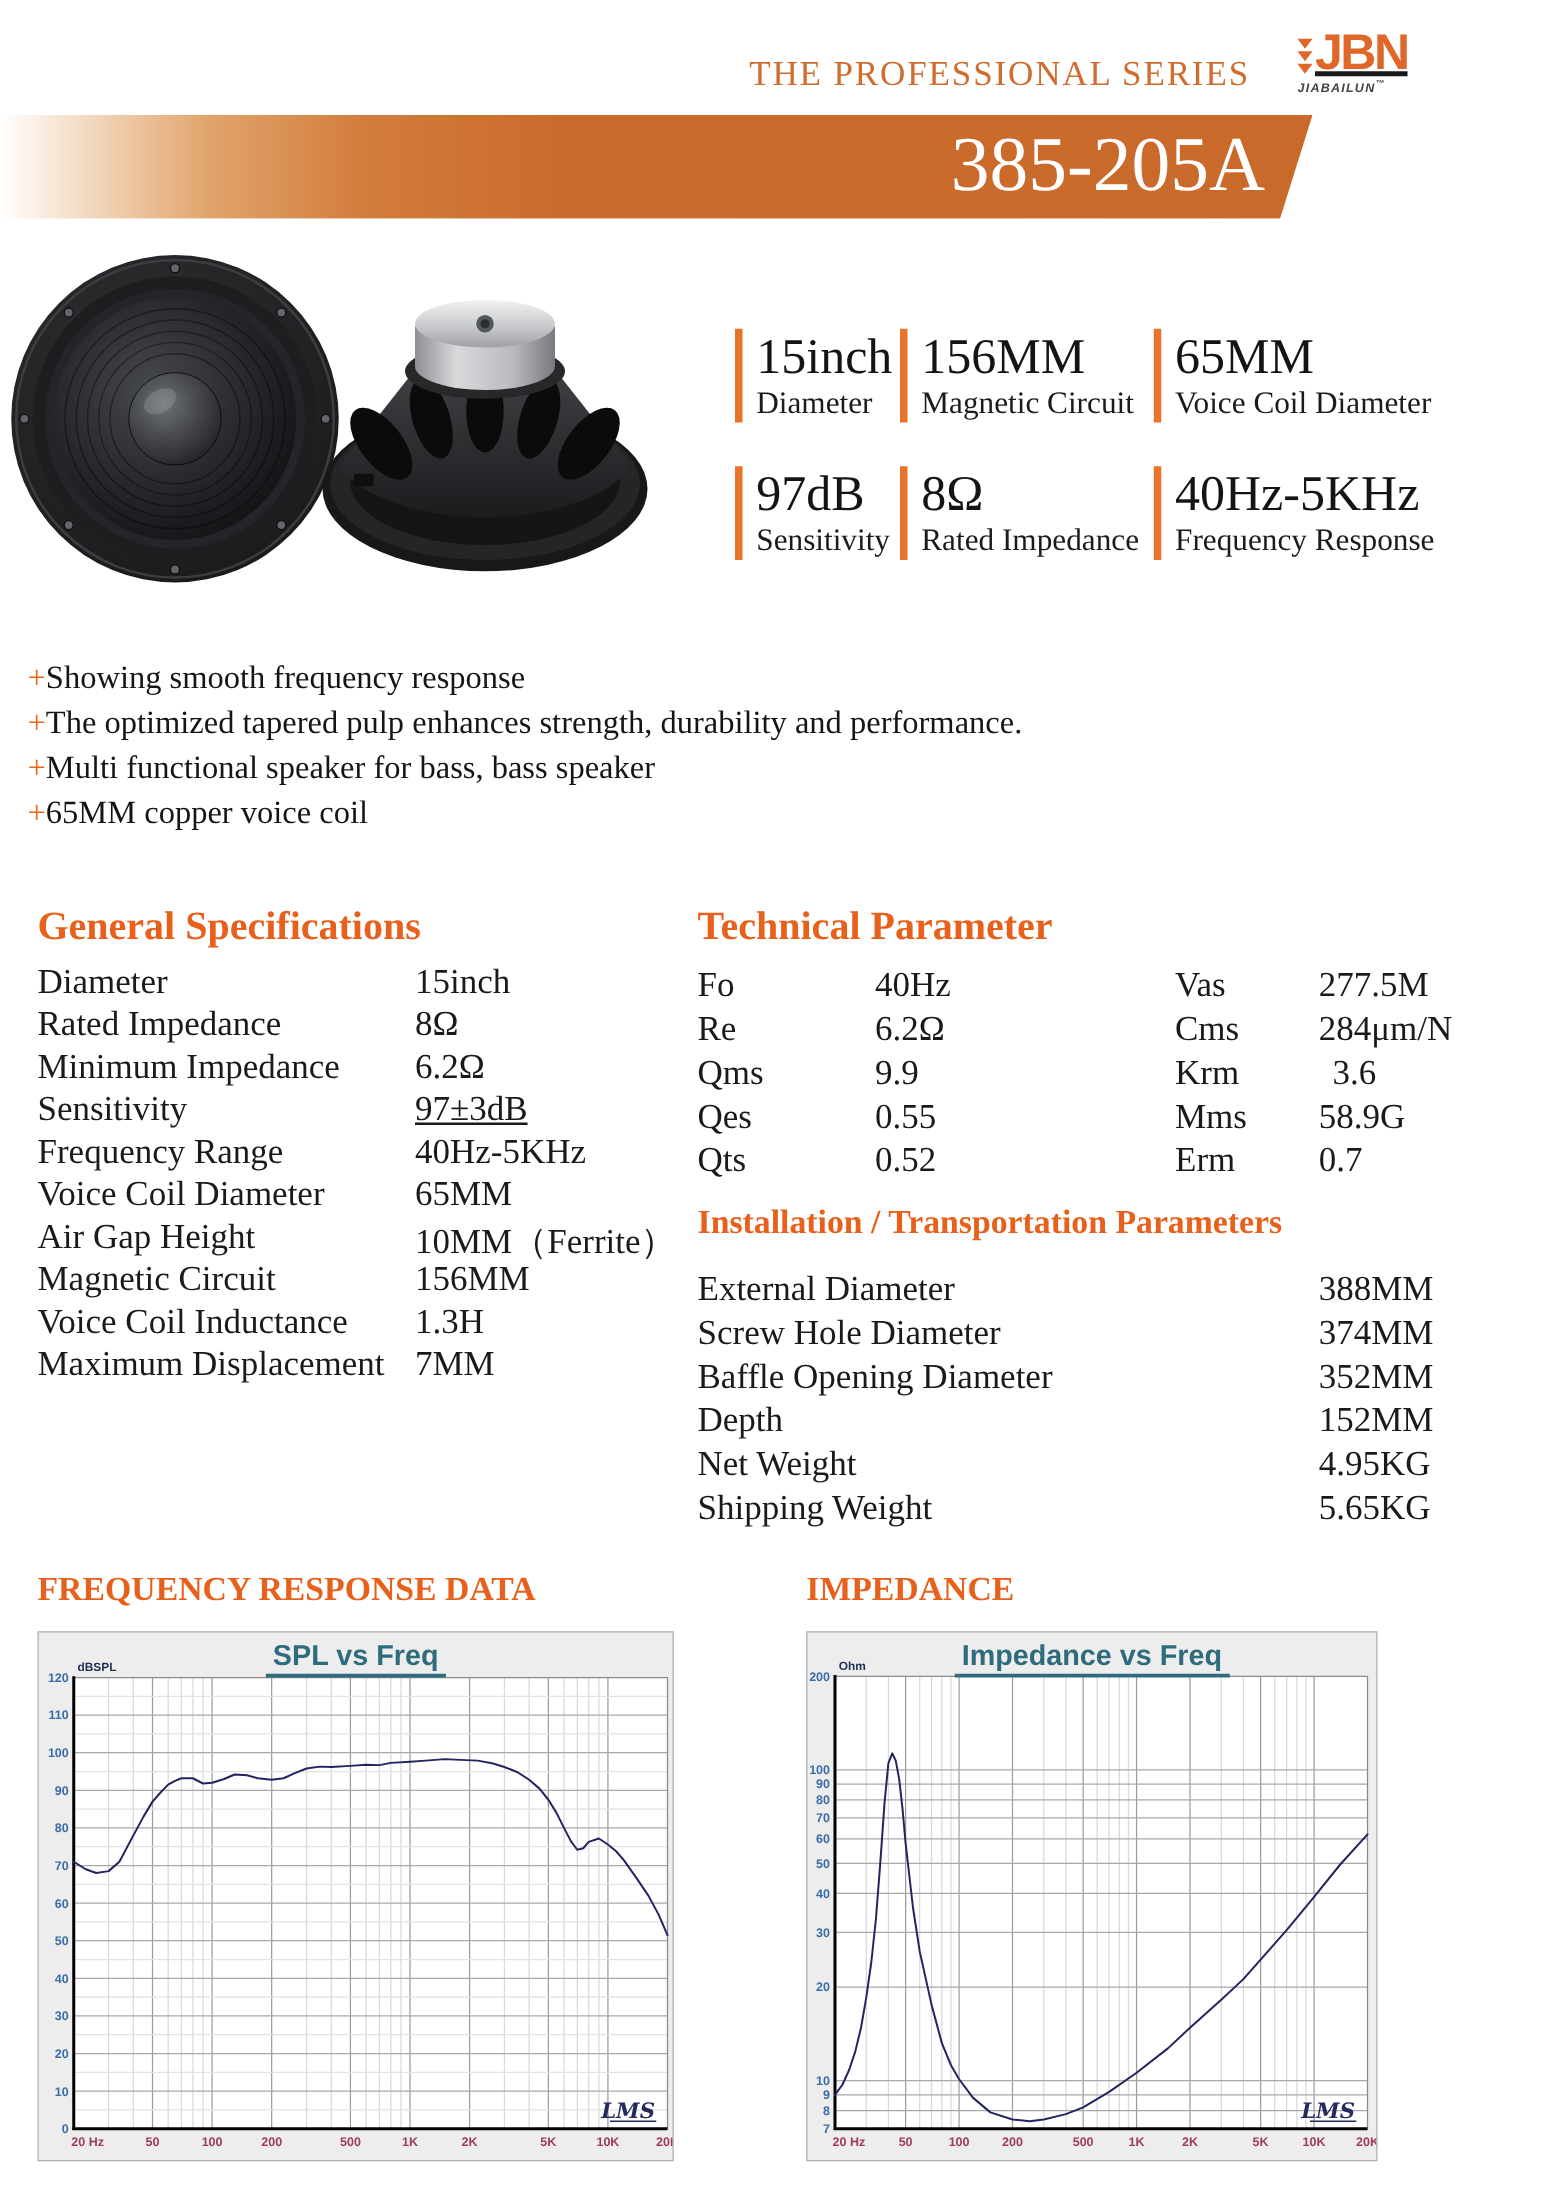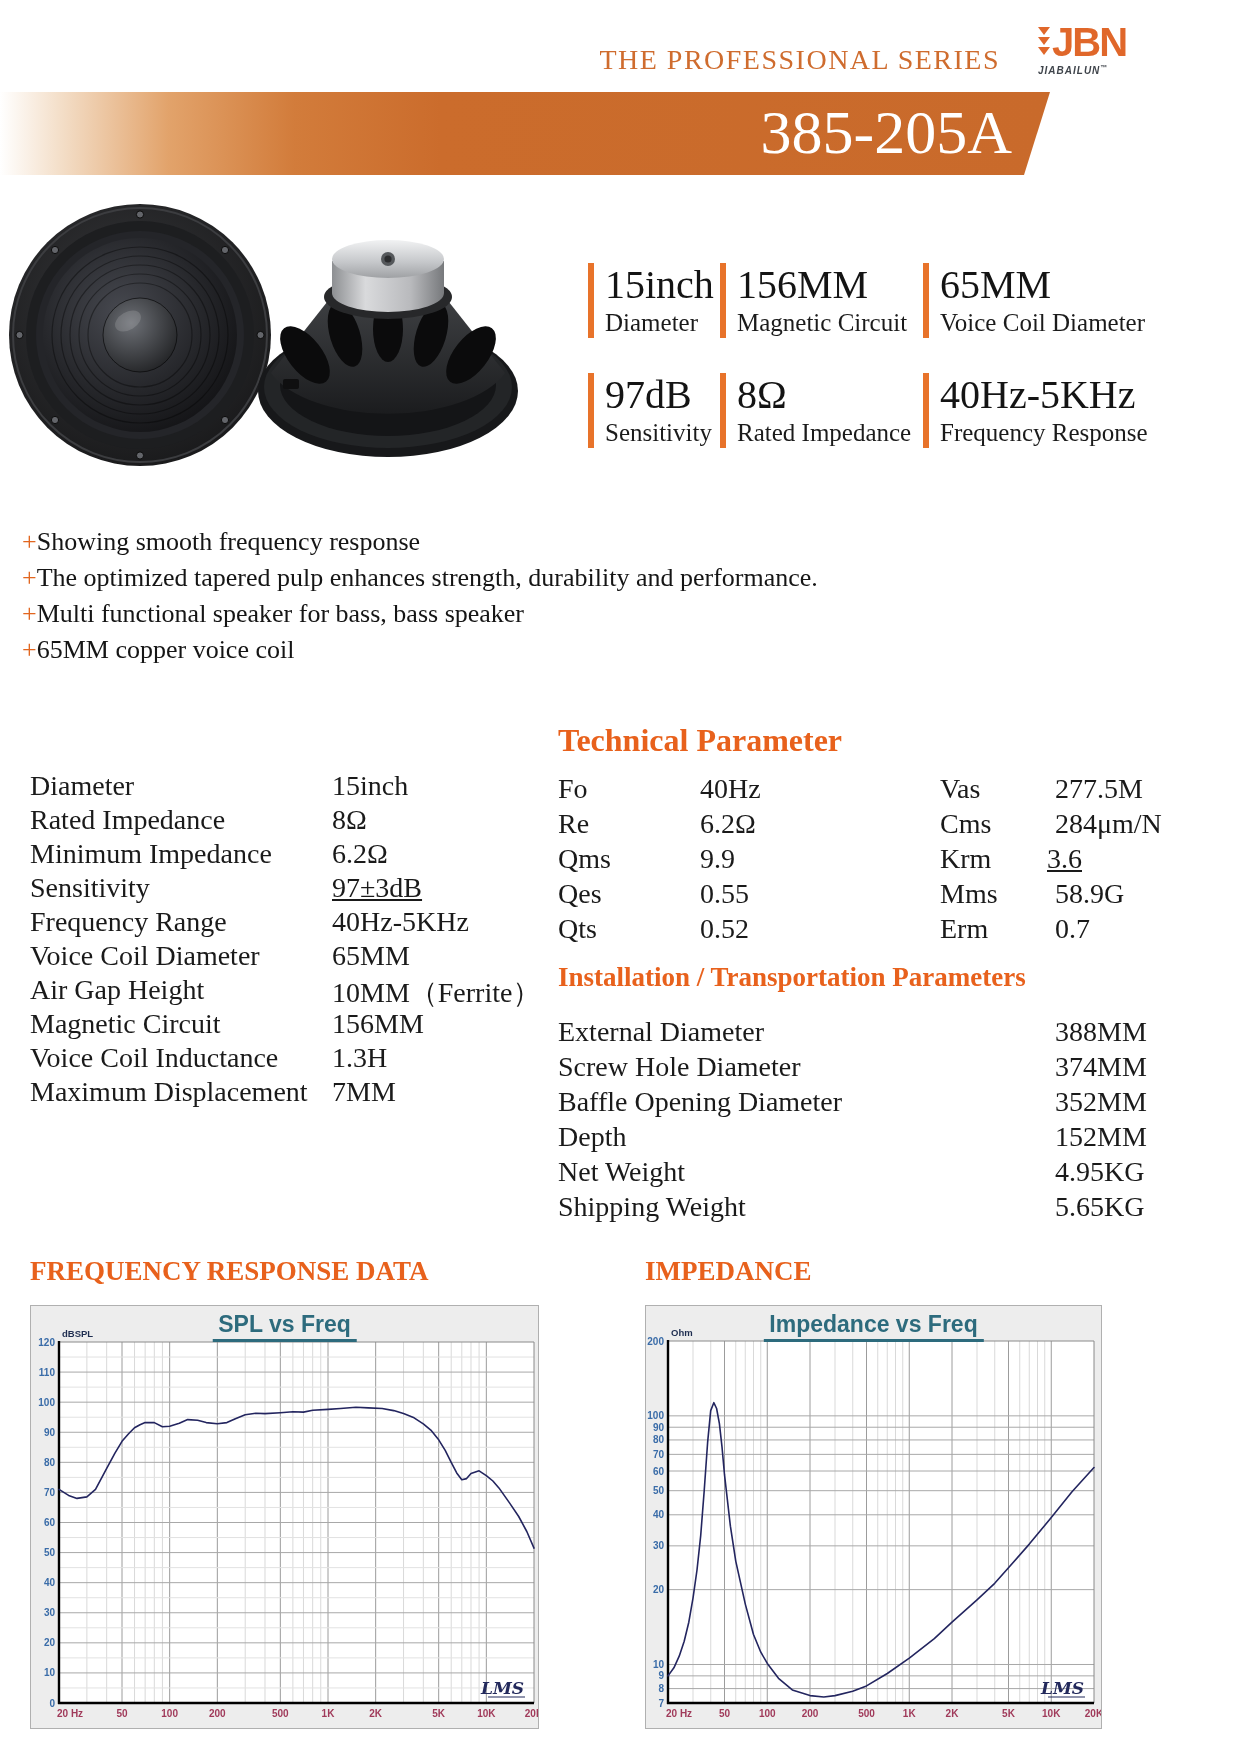--- a/index.html
+++ b/index.html
@@ -3,21 +3,21 @@
 <meta charset="utf-8">
 <style>
   html,body{margin:0;padding:0;background:#fff;}
   .page{position:relative;width:1197px;height:1754px;background:#ffffff;overflow:hidden;
         font-family:"Liberation Serif","DejaVu Serif",serif;color:#1a1a1a;}
 
   
   .series-title{position:absolute;left:0;top:44px;width:1000px;text-align:right;
     font-size:28px;letter-spacing:1.5px;color:#cf6c2e;}
   .logo{position:absolute;left:1038px;top:22px;width:120px;}
-  .logo-row{display:flex;align-items:flex-start;}
+  .logo-row{display:flex;align-items:center;text-decoration:underline;}
   .tri-col{display:flex;flex-direction:column;gap:2px;margin:5px 2px 0 0;}
   .tri{width:0;height:0;border-left:6px solid transparent;border-right:6px solid transparent;
        border-top:8px solid #e0672a;}
   .brand{font-family:"Liberation Sans",sans-serif;font-weight:800;font-size:40px;line-height:40px;
          letter-spacing:-2px;color:#e0672a;}
   .brand-sub{font-family:"Liberation Sans",sans-serif;font-style:italic;font-weight:700;
          font-size:10px;letter-spacing:1px;color:#3f444b;margin-top:2px;}
   .brand-sub sup{font-size:7px;}
   .banner{position:absolute;left:0;top:92px;width:1050px;height:83px;
     background:linear-gradient(90deg,#ffffff 0%,#f3ddc6 6%,#e2a36b 16%,#d27c3b 28%,#cb6c2c 42%,#c96a2b 100%);
@@ -215,20 +215,21 @@
       </div>
     </div>
 
   <div class="features" id="features">
       <div class="feature"><span class="plus">+</span><span>Showing smooth frequency response</span></div>
       <div class="feature"><span class="plus">+</span><span>The optimized tapered pulp enhances strength, durability and performance.</span></div>
       <div class="feature"><span class="plus">+</span><span>Multi functional speaker for bass, bass speaker</span></div>
       <div class="feature"><span class="plus">+</span><span>65MM copper voice coil</span></div>
     </div>
 
+  <div class="sec-head h-gen">General Specifications</div>
   <div class="spec-rows" id="gen-rows">
       <div class="spec-row">
         <span class="spec-label">Diameter</span>
         <span class="spec-value" style="left: 302px;">15inch</span>
       </div>
       <div class="spec-row">
         <span class="spec-label">Rated Impedance</span>
         <span class="spec-value" style="left: 302px;">8Ω</span>
       </div>
       <div class="spec-row">
@@ -292,21 +293,21 @@
       <div class="spec-row">
         <span class="spec-label">Vas</span>
         <span class="spec-value" style="left: 115px;">277.5M</span>
       </div>
       <div class="spec-row">
         <span class="spec-label">Cms</span>
         <span class="spec-value" style="left: 115px; text-align: right;">284μm/N</span>
       </div>
       <div class="spec-row">
         <span class="spec-label">Krm</span>
-        <span class="spec-value" style="left: 107px; text-decoration: underline;">3.6</span>
+        <span class="spec-value" style="left: 126px;">3.6</span>
       </div>
       <div class="spec-row">
         <span class="spec-label">Mms</span>
         <span class="spec-value" style="left: 115px;">58.9G</span>
       </div>
       <div class="spec-row">
         <span class="spec-label">Erm</span>
         <span class="spec-value" style="left: 115px;">0.7</span>
       </div>
     </div>

